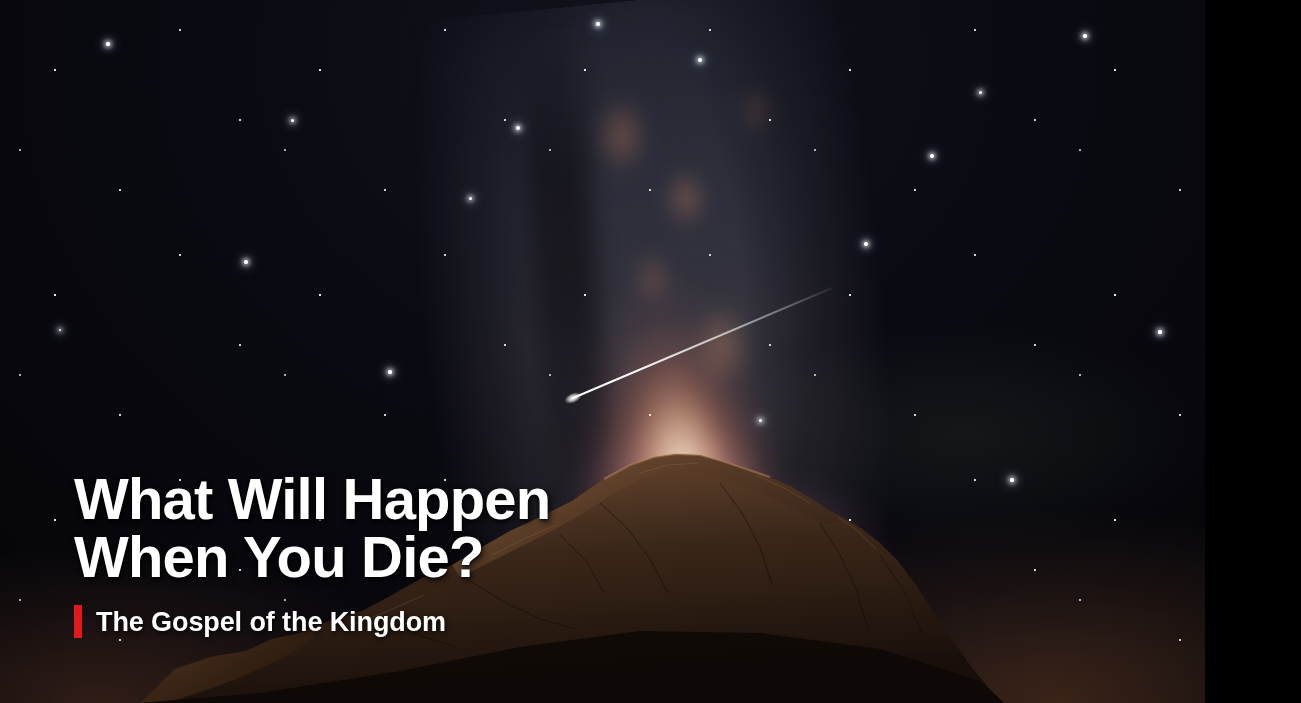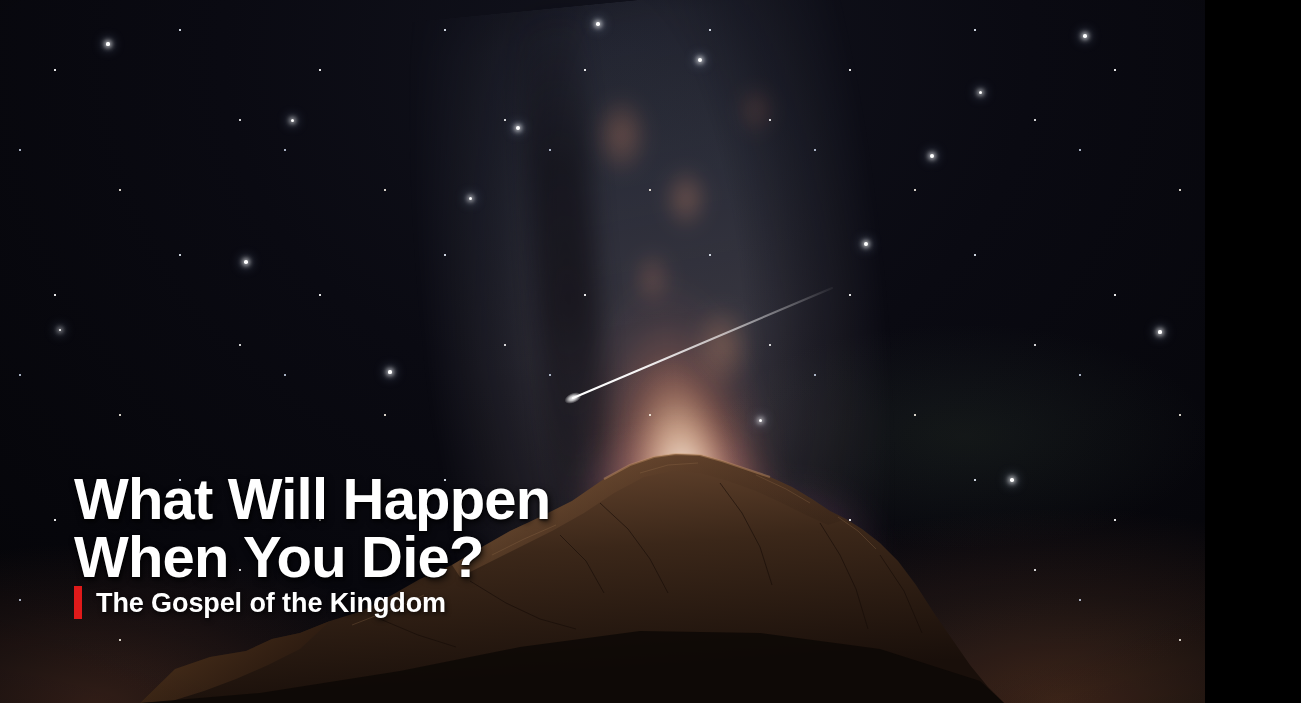--- a/index.html
+++ b/index.html
@@ -221,20 +221,21 @@
     font-weight:700;
     font-size:58px;
     line-height:58px;
     letter-spacing:-0.8px;
     text-shadow:2px 3px 7px rgba(0,0,0,.75), 0 1px 3px rgba(0,0,0,.9);
     white-space:pre-line;
   }
   #subhead-row {
     display:flex;
     align-items:center;
+    margin-top:19px;
   }
   #accent-bar {
     width:8px;
     height:33px;
     background:#e01a1a;
     margin-right:14px;
     flex:0 0 auto;
   }
   #subhead {
     color:#ffffff;

